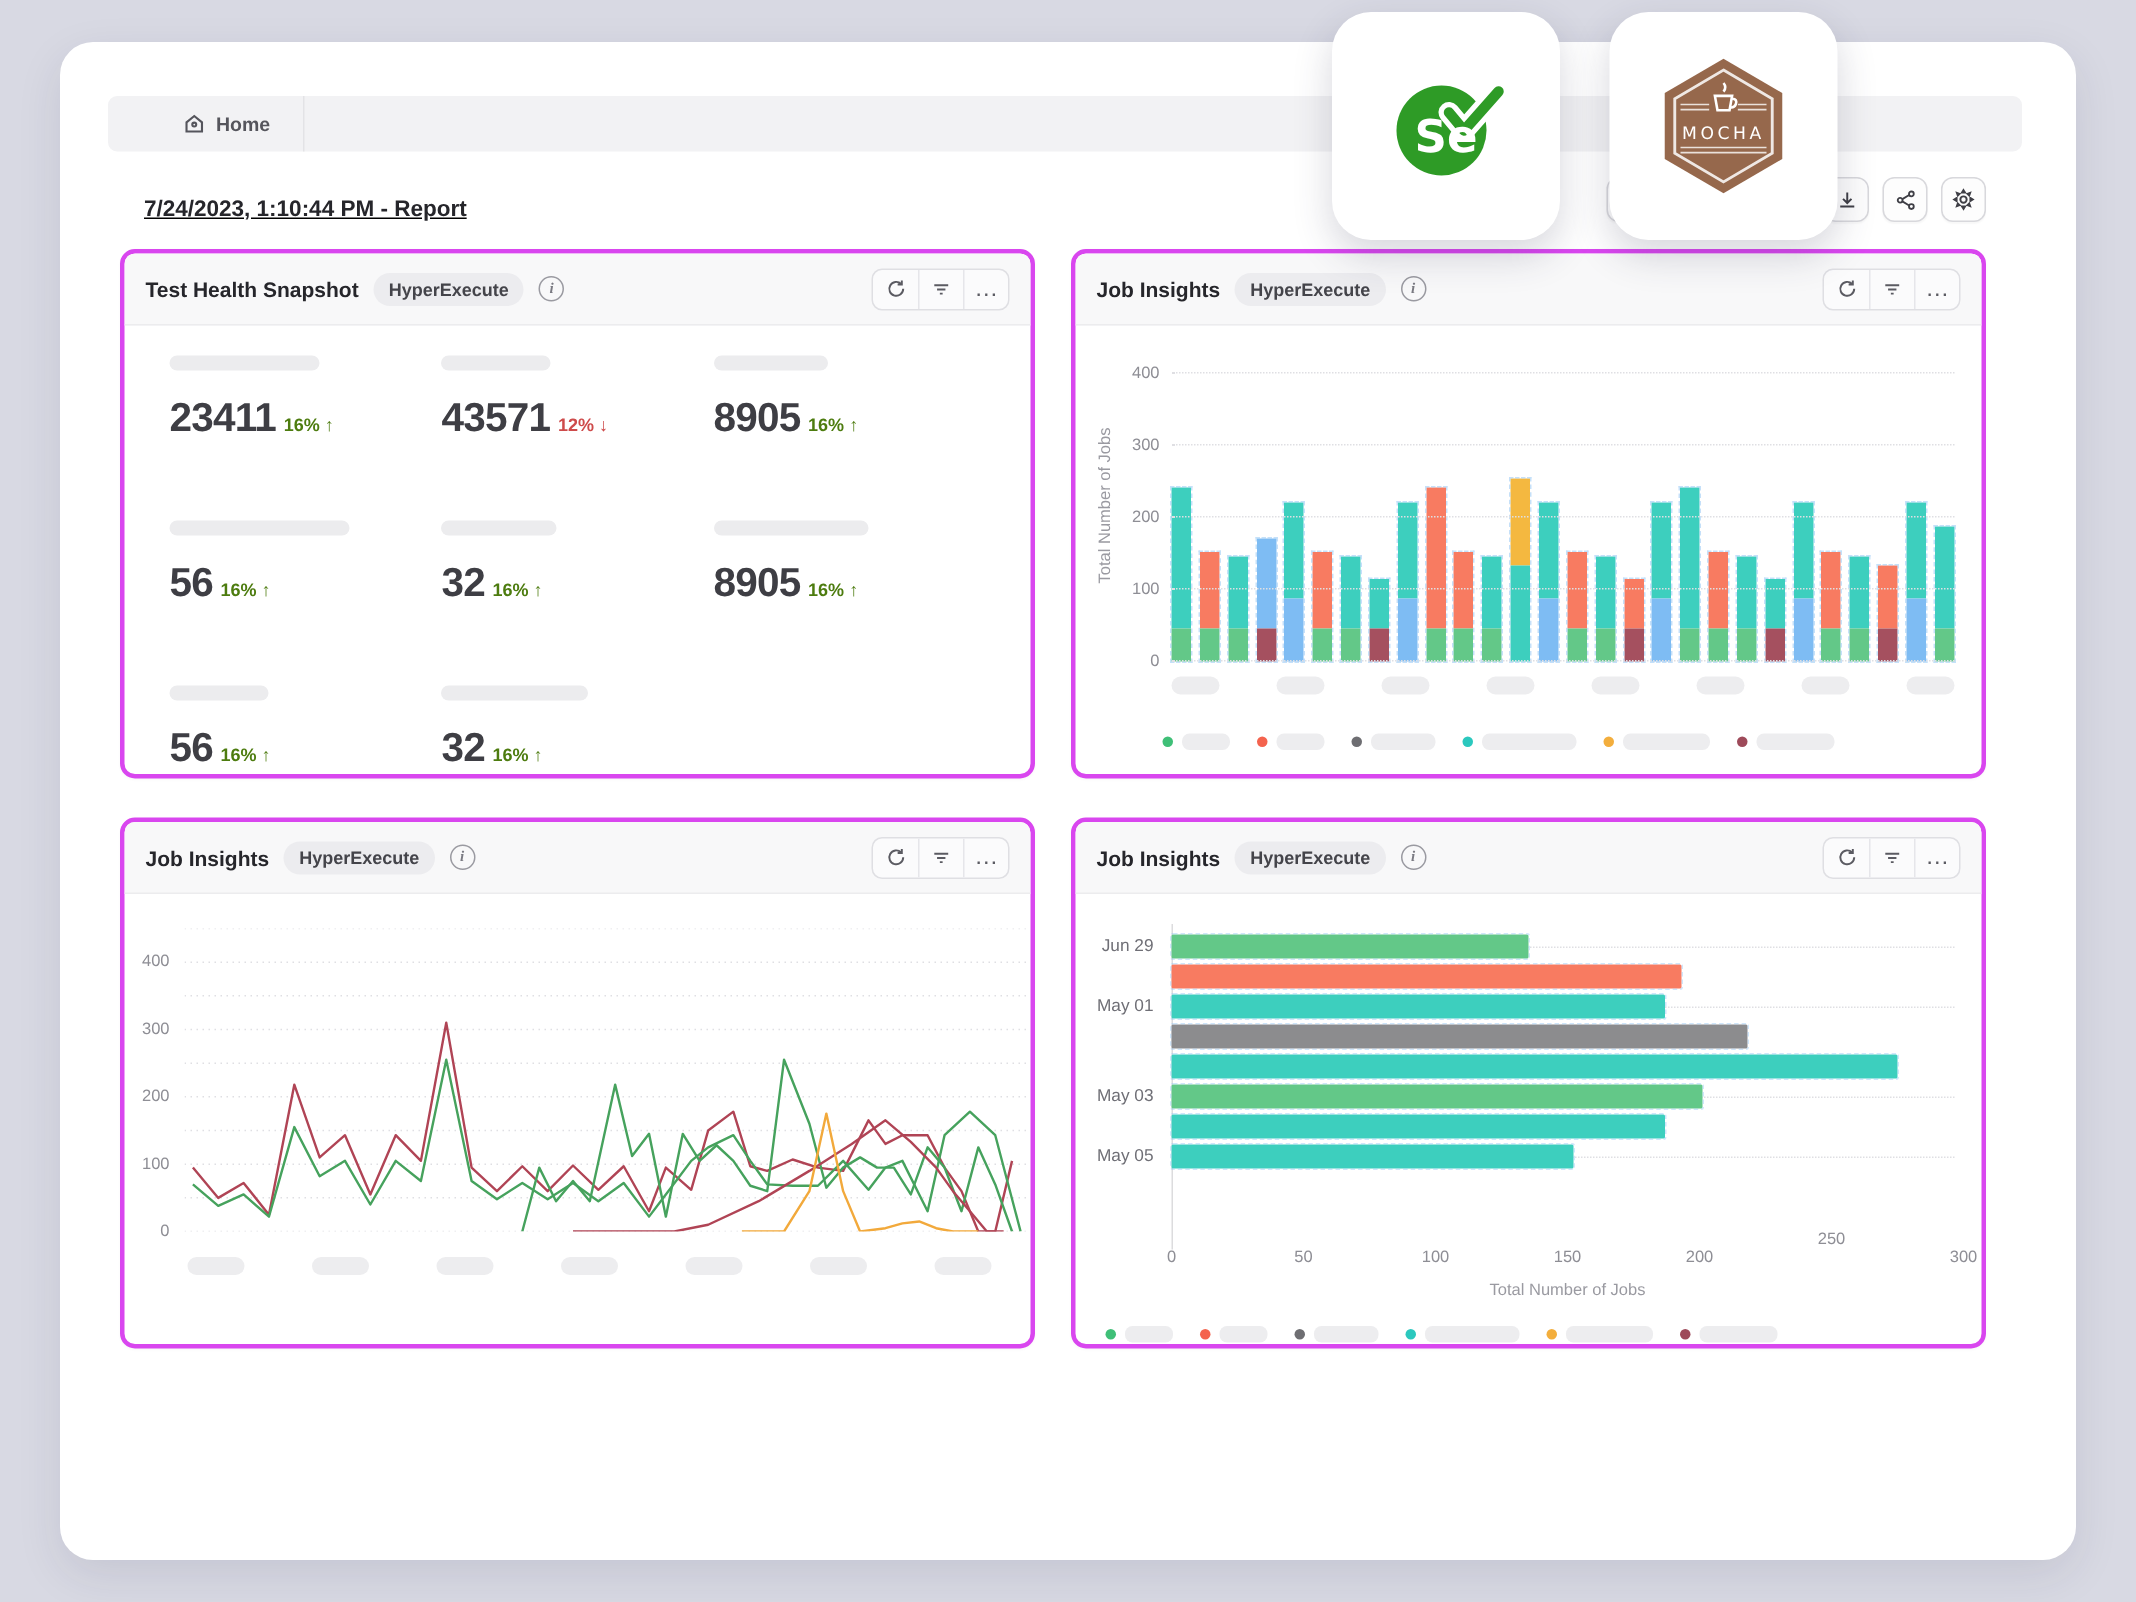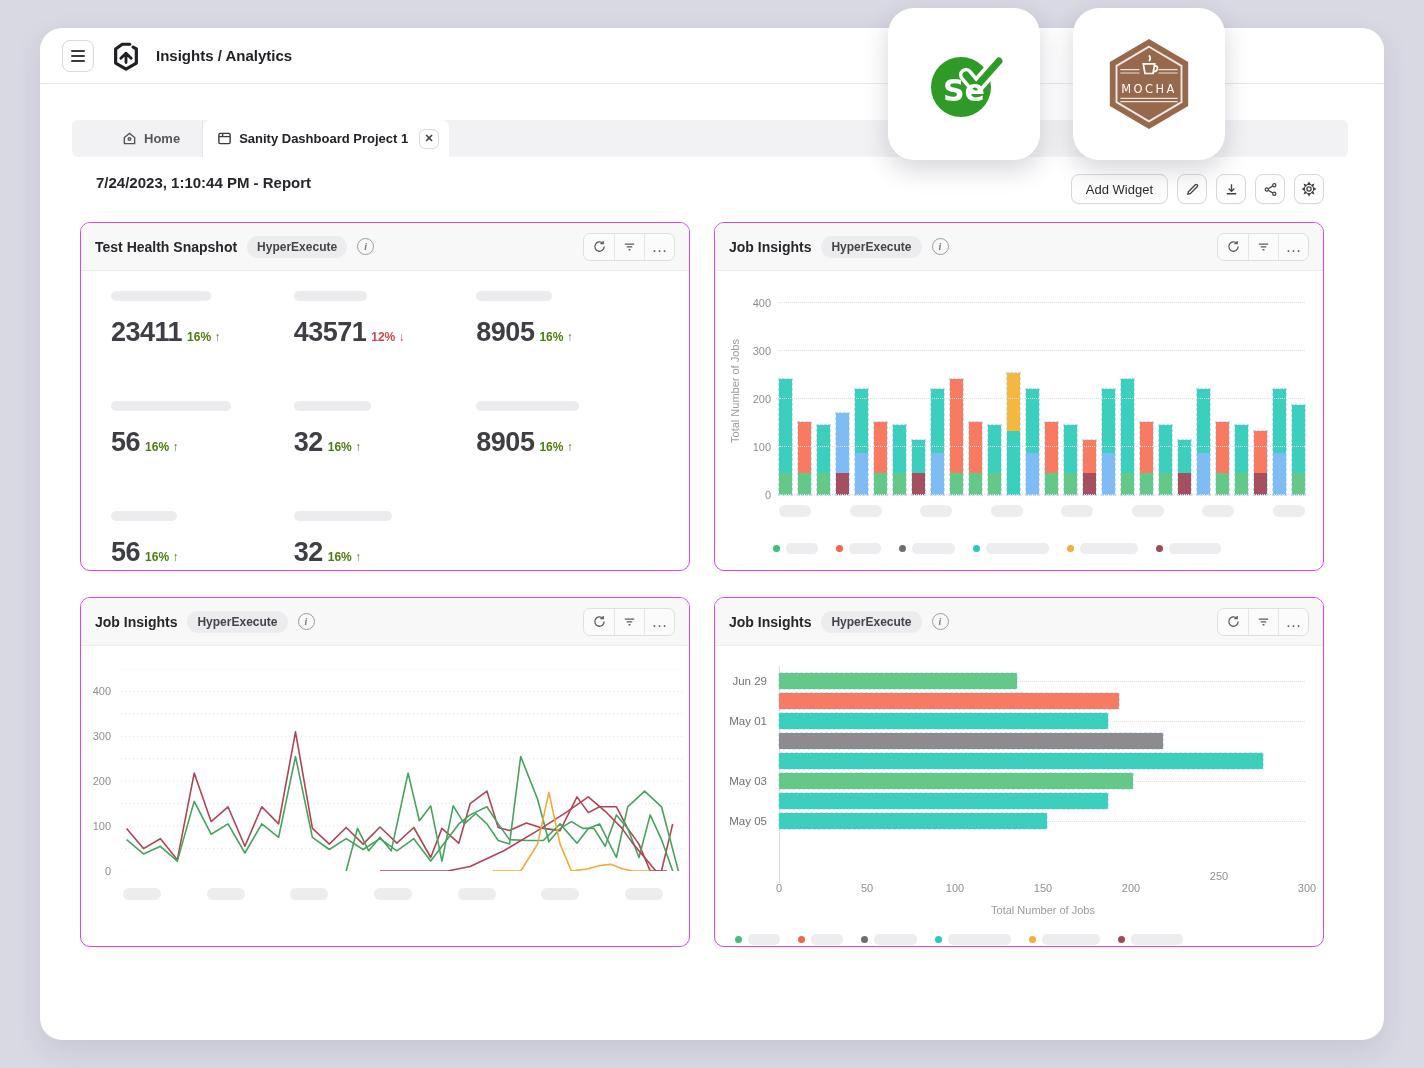--- a/index.html
+++ b/index.html
@@ -28,32 +28,32 @@
   
   .tab-strip { margin:36px 36px 0 32px; height:37px; background:#F2F2F4; border-radius:6px;
     display:flex; align-items:stretch; padding-left:28px; position:relative;font-weight:bold; }
   .tab { display:flex; align-items:center; gap:7px; font-size:13px; color:#55555C; padding:0 22px; cursor:pointer; }
   .tab.home { border-right:1px solid #E3E3E6; }
   .tab.active { background:#fff; border-radius:8px 8px 0 0; color:#222228; padding:0 10px 0 14px; font-size:13px; }
   .tab-close { width:20px; height:20px; border:1px solid #D9D9DD; border-radius:6px; background:#fff;
     display:flex; align-items:center; justify-content:center; font-size:11px; color:#44444A; cursor:pointer; margin-left:4px; }
 
   
-  .report-row { margin:17px 60px 12px 56px; display:flex; align-items:flex-start; }
+  .report-row { margin:17px 60px 12px 56px; display:flex; align-items:flex-end;text-decoration:underline; }
   .report-title { font-size:15px; font-weight:700; color:#26262B; }
   .report-actions { margin-left:auto; display:flex; gap:9px; align-items:center; }
   .btn { height:30px; border:1px solid #D8D8DC; border-radius:8px; background:#FDFDFD;
     font-size:13px; color:#2B2B30; padding:0 14px; display:flex; align-items:center; cursor:pointer;
     font-family:"Liberation Sans",sans-serif; box-shadow:0 1px 1px rgba(0,0,0,.03); }
   .icon-btn { width:30px; height:30px; padding:0; justify-content:center; display:flex; align-items:center; }
   .icon-btn svg { stroke:#3F3F46; }
 
   
   .widgets { margin:18px 60px 0 40px; display:grid; grid-template-columns:610px 610px; gap:26px 24px; }
-  .widget { background:#fff; border:1px solid #d946ef; border-radius:10px; overflow:hidden;
+  .widget { background:#fff; border:3px solid #d946ef; border-radius:10px; overflow:hidden;
     box-shadow:0 1px 2px rgba(0,0,0,.03); }
   .w-head { height:48px; background:#F8F8F9; border-bottom:1px solid #ECECEE;
     display:flex; align-items:center; padding:0 14px; gap:10px; }
   .w-title { font-size:14px; font-weight:700; color:#26262B; }
   .badge { background:#ECECEF; border-radius:12px; padding:4px 10px; font-size:12px; font-weight:700; color:#44444A; }
   .info-ic { width:17px; height:17px; border:1px solid #9A9AA1; border-radius:50%;
     color:#7A7A82; font-size:10px; display:flex; align-items:center; justify-content:center; cursor:pointer; font-family:"Liberation Serif",serif; font-style:italic; font-weight:700;}
   .controls { margin-left:auto; display:flex; border:1px solid #DFDFE3; border-radius:7px; background:#FBFBFC; overflow:hidden; }
   .ctrl { width:30px; height:26px; display:flex; align-items:center; justify-content:center; cursor:pointer; color:#5B5B62; }
   .ctrl + .ctrl { border-left:1px solid #E6E6EA; }
@@ -103,50 +103,28 @@
   .hrow { height:16px; margin-bottom:4px; position:relative; }
   .hbar { height:16px; border-radius:1px; outline:1px dashed rgba(150,200,245,.45); }
   .haxis { position:absolute; left:64px; top:20px; width:1px; height:217px; background:#DCDCDE; }
   .cat { position:absolute; left:0; width:52px; text-align:right; font-size:11.5px; color:#6F6F76; }
 </style>
 </head>
 <body>
 
 <div class="window">
 
-  <div class="app-header">
-    <button class="hamburger">
-        <i></i>
-        <i></i>
-        <i></i>
-      </button>
-    <span class="logo">
-      <svg width="32" height="32" viewBox="0 0 34 34" fill="none" stroke="#1F1F24" stroke-width="3.4" stroke-linejoin="round" stroke-linecap="round">
-        <path d="M21 4.5 h-8 L6 9.5 v15 l11 6.5 11-6.5 v-15 l-3.5-2"></path>
-        <path d="M11.5 19.5 L17 14 l5.5 5.5 M17 14 v10" stroke-width="3"></path>
-      </svg>
-    </span>
-    <span class="app-title">Insights / Analytics</span>
-  </div>
 
   <div class="tab-strip">
     <div class="tab home">
       <svg width="15" height="15" viewBox="0 0 16 16" fill="none" stroke="#55555C" stroke-width="1.5">
         <path d="M2.5 7 L8 2.5 L13.5 7 V13.5 H2.5 Z"></path>
           <circle cx="8" cy="8.6" r="1.4"></circle>
       </svg>
       <span>Home</span>
-    </div>
-    <div class="tab active">
-      <svg width="15" height="15" viewBox="0 0 16 16" fill="none" stroke="#3A3A40" stroke-width="1.5">
-        <rect x="2" y="2.5" width="12" height="11" rx="1.5"></rect>
-          <path d="M2 6 H14 M6 2.5 V6"></path>
-      </svg>
-      <span>Sanity Dashboard Project 1</span>
-      <span class="tab-close">✕</span>
     </div>
   </div>
 
   <div class="report-row">
     <span class="report-title">7/24/2023, 1:10:44 PM - Report</span>
     <div class="report-actions">
       <button class="btn">Add Widget</button>
       <button class="btn icon-btn">
         <svg width="15" height="15" viewBox="0 0 16 16" fill="none" stroke-width="1.4">
             <path d="M3 13 L3.6 10.4 L11 3 a1.4 1.4 0 0 1 2 2 L5.6 12.4 Z"></path>

